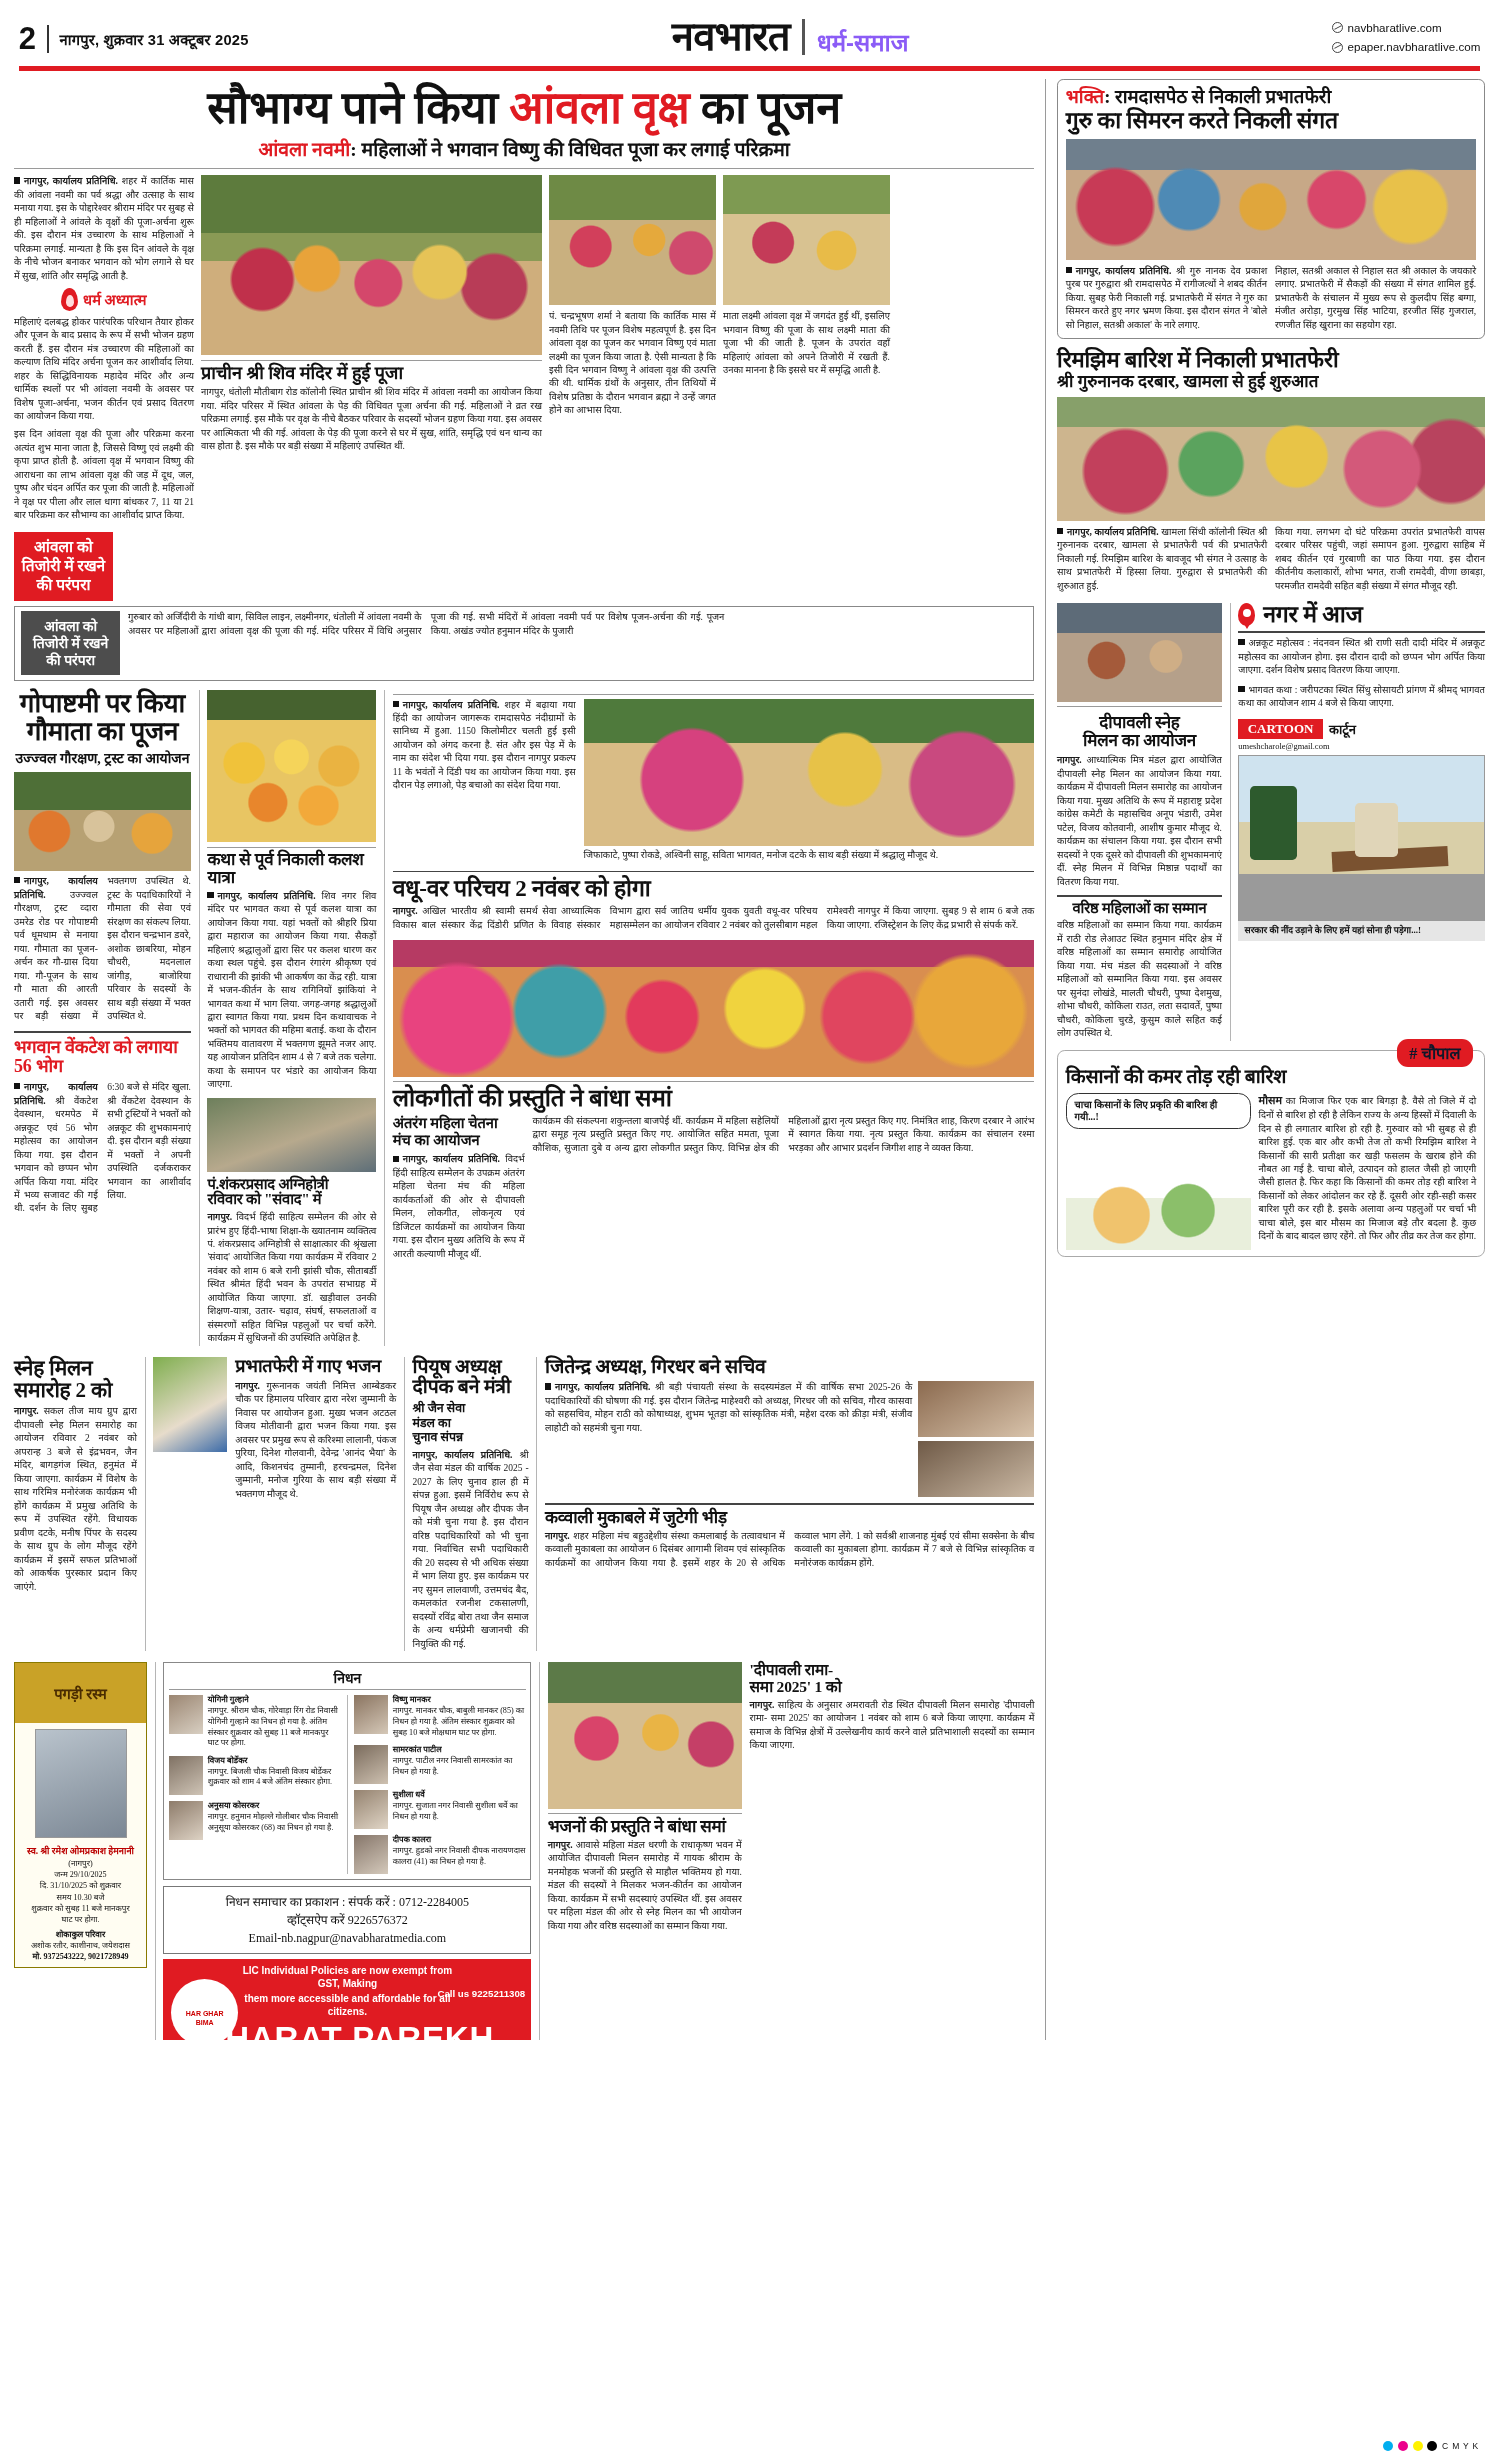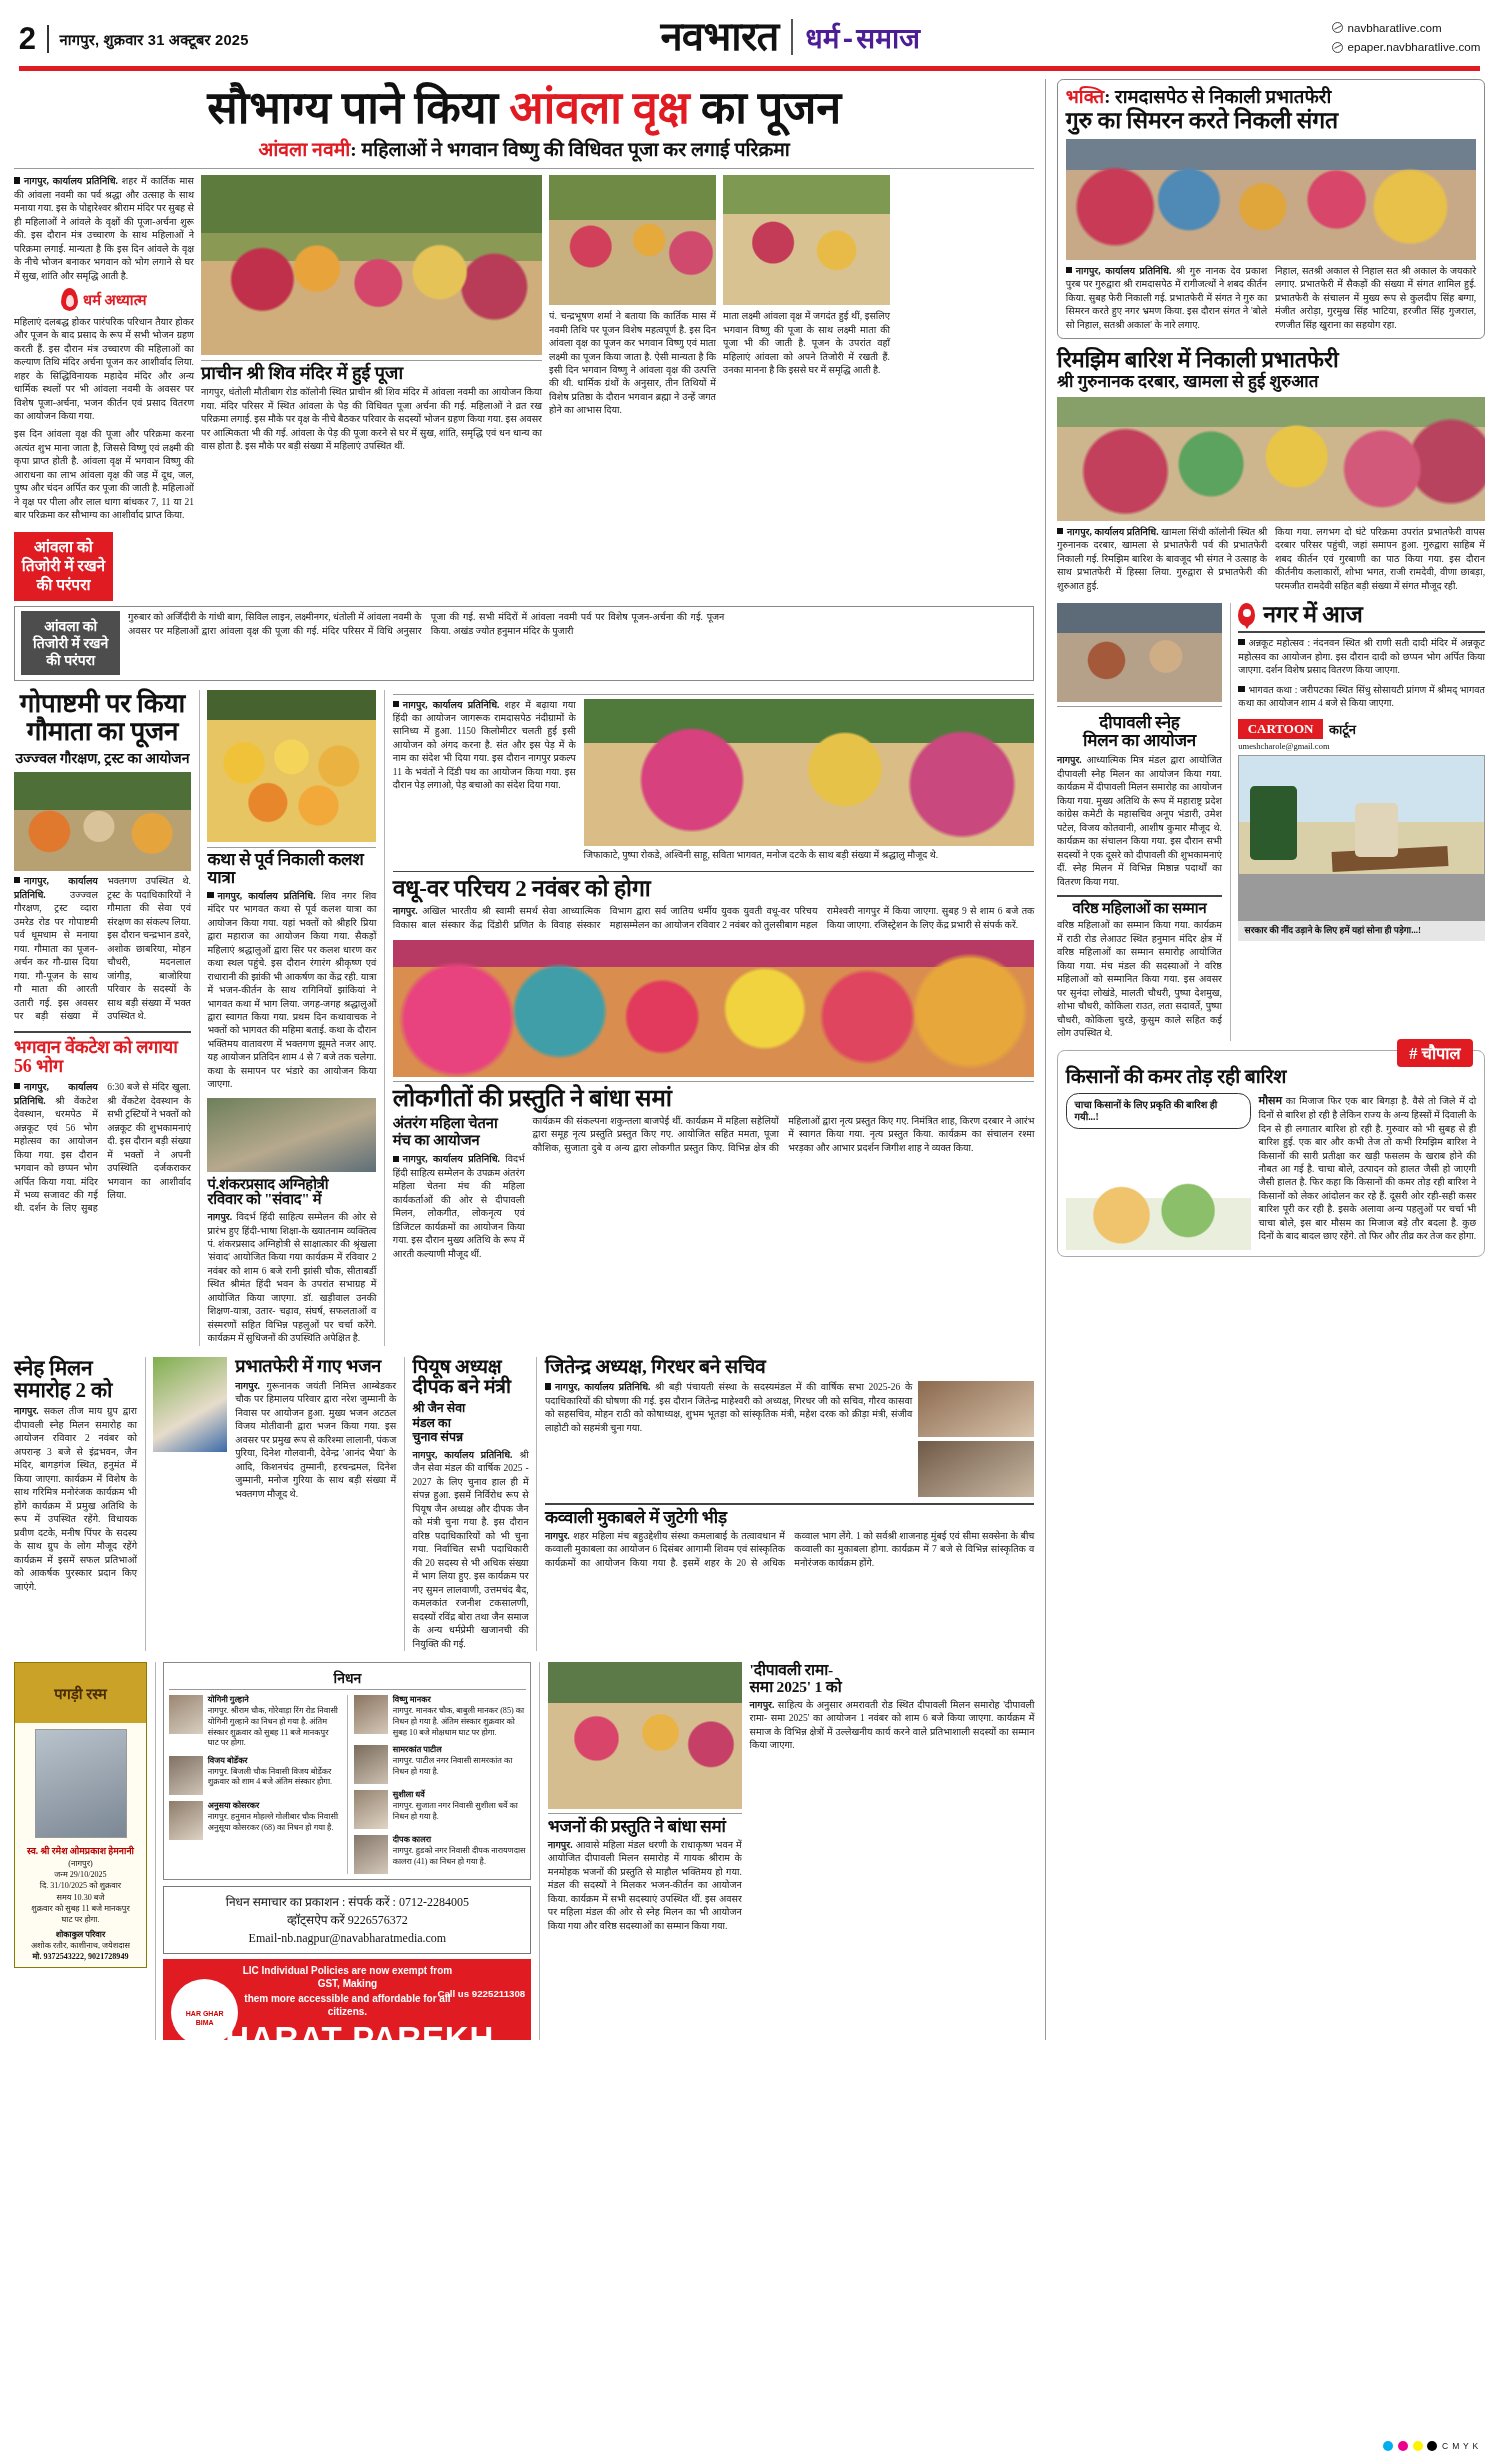--- a/index.html
+++ b/index.html
@@ -18,22 +18,22 @@
               padding: 17px 4.7px 4.7px 4.7px; }
   .mh-left { display: flex; align-items: center; gap: 11px; }
   .pageno { font-size: 31px; font-weight: 700; font-family: "Liberation Sans", sans-serif; }
   .mh-sep { width: 1.6px; height: 28px; background: #333; }
   .mh-date { font-size: 14.7px; font-weight: 700; letter-spacing: 0.2px;
              font-family: "Liberation Sans", sans-serif; }
   .mh-center { display: flex; align-items: flex-end; gap: 12.4px; padding-bottom: 1.6px; }
   .brand { font-size: 40px; font-weight: 900; letter-spacing: -0.8px; line-height: .95;
            font-family: "Liberation Sans", sans-serif; }
   .brand-bar { width: 2.3px; height: 36px; background: #555; }
-  .brand-sec { font-size: 28px; font-weight: 900; color: #4c1d95; line-height: 1;
-               font-family: Liberation Mono, monospace; }
+  .brand-sec { font-size: 24px; font-weight: 900; color: #8b5cf6; line-height: 1;
+               font-family: Liberation Sans, sans-serif; }
   .mh-right { font-size: 11.6px; line-height: 1.65; text-align: left;
               font-family: "Liberation Sans", sans-serif; }
   .mh-right div { display: flex; align-items: center; gap: 4.7px; }
   .glob { display:inline-block; width: 11px; height: 11px; border: 1.2px solid #444;
           border-radius: 50%; position: relative; flex: 0 0 auto; }
   .glob:after { content:''; position:absolute; left: 0.8px; top: 3.9px; width: 7.8px; height: 1.1px;
                 background:#444; transform: rotate(-28deg); }
   .red-rule { height: 5.4px; background: #e01b22; margin: 4.7px 4.7px 0 4.7px; }
 
   
@@ -87,21 +87,21 @@
 
   
   .pin { width: 17px; height: 23px; background: #e01b22; border-radius: 50% 50% 50% 50%/55% 55% 45% 45%;
          position: relative; }
   .pin:before { content:''; position:absolute; left:50%; top:15.5px; width:0;height:0;
         transform: translateX(-50%); border-left:6.2px solid transparent; border-right:6.2px solid transparent;
         border-top: 10px solid #e01b22; }
   .pin:after { content:''; position:absolute; left:4.7px; top:5.4px; width:7.8px;height:7.8px;
         background:#fff; border-radius:50%; }
 
-  .tag-red { background:#e01b22; color:#ffffff; font-weight:900; border-radius: 4px;
+  .tag-red { background:#e01b22; color:#0f172a; font-weight:900; border-radius: 11px;
              padding: 3.1px 12.4px; font-size: 16.3px; display:inline-block; }
   .tag-cart { background:#e01b22; color:#fff; font-weight:900; padding: 2.3px 9.3px;
               font-size: 13px; display:inline-block; }
 
   
   .obit { border: 1.6px solid #8a7a00; background: #fffdf2; }
   .obit-hd { background:#c9a227; color:#4a2c00; font-weight:900; text-align:center;
              font-size: 14.7px; padding: 20px; }
   .obit-photo { width: 92px; height: 109px; margin: 6.2px auto; border: 1.6px solid #999;
                 background: linear-gradient(160deg,#b9c3cc,#7b8794); }

